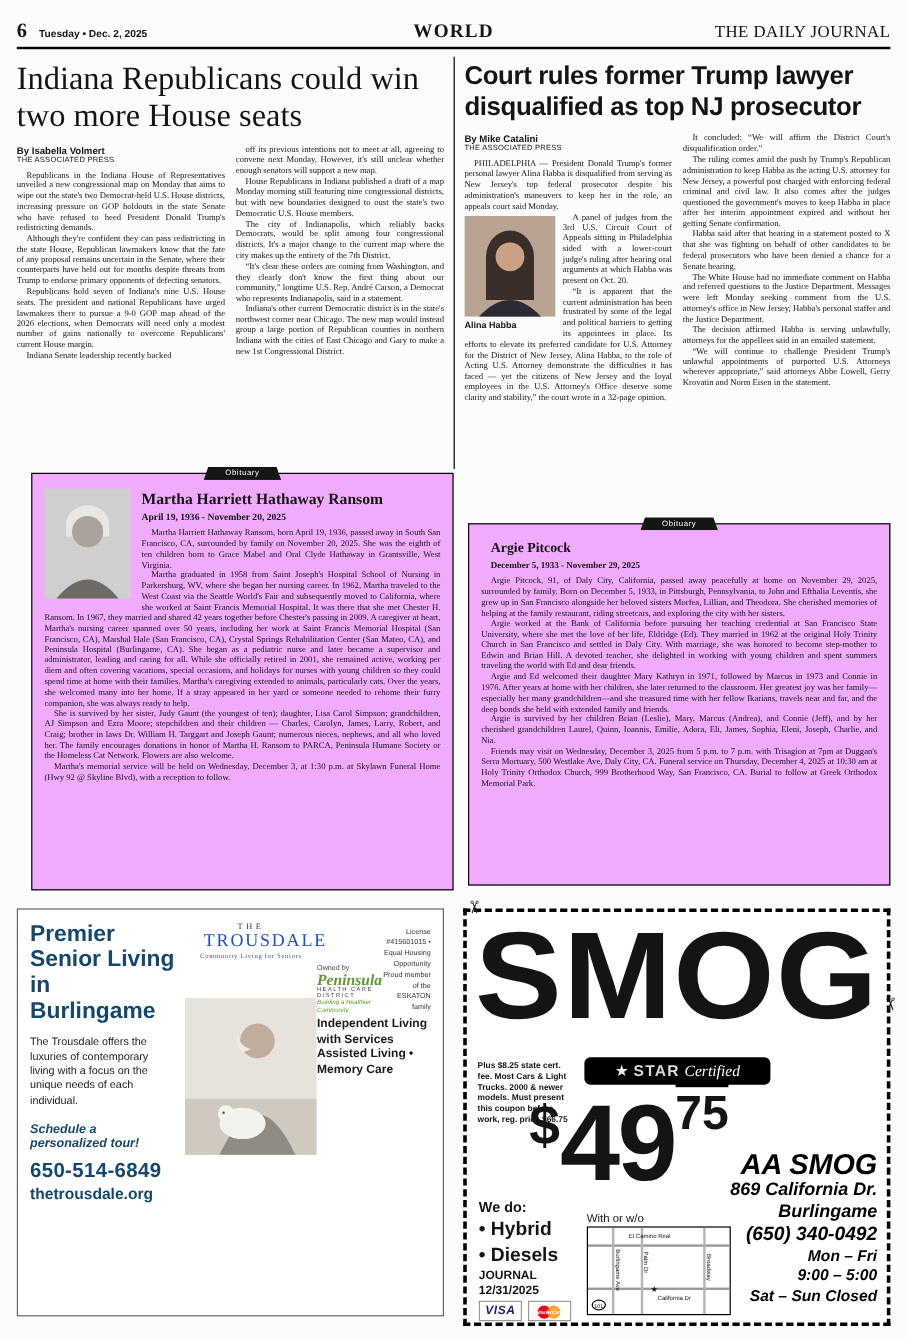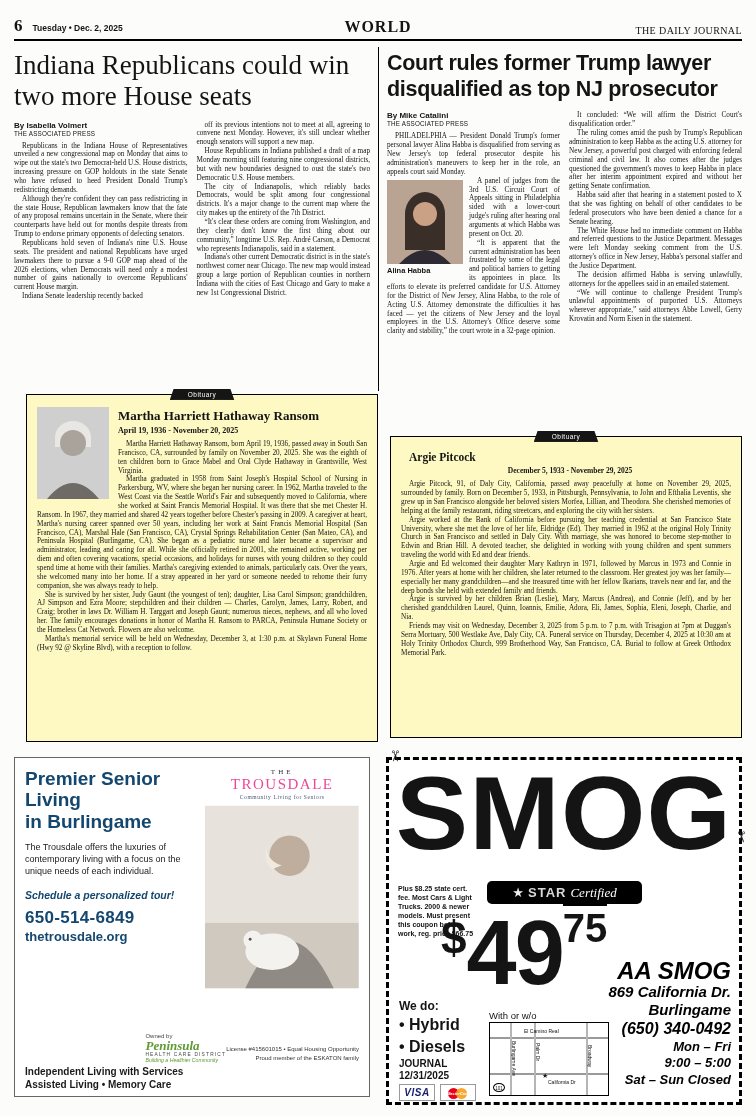--- a/index.html
+++ b/index.html
@@ -6,71 +6,71 @@
   html,body{width:756px;height:1116px;}
   body{background:#e9e9e7;font-family:"Liberation Serif",serif;color:#141414;}
   .page{width:756px;height:1116px;background:#fcfcfa;padding:16px 14px 8px;overflow:hidden;}
 
   
   .masthead{display:grid;grid-template-columns:1fr auto 1fr;align-items:end;border-bottom:2px solid #000;padding-bottom:3px;}
   .mh-left{display:flex;align-items:baseline;gap:10px;}
   .pagenum{font-size:17px;font-weight:bold;}
   .mh-date{font-size:8.5px;font-weight:bold;font-family:"Liberation Sans",sans-serif;}
   .mh-section{font-size:16px;font-weight:bold;letter-spacing:1px;}
-  .mh-paper{font-size:10px;justify-self:end;letter-spacing:.4px;}
+  .mh-paper{font-size:14px;justify-self:end;letter-spacing:.4px;}
 
   
   .top-row{display:flex;height:344px;overflow:hidden;margin-top:6px;}
   .art-left{width:364px;padding-right:8px;overflow:hidden;}
   .art-right{width:364px;border-left:1px solid #000;padding-left:8px;overflow:hidden;}
   .headline-serif{font-weight:400;font-size:27px;line-height:1.14;margin:3px 0 9px;}
   .headline-bold{font-family:"Liberation Sans",sans-serif;font-weight:800;font-size:21.5px;line-height:1.22;letter-spacing:-.3px;margin:3px 0 9px;}
   .cols{display:flex;gap:9px;}
   .col{flex:1;min-width:0;}
   .byline{font-size:8px;font-weight:bold;font-family:"Liberation Sans",sans-serif;}
   .agency{font-size:6.3px;font-family:"Liberation Sans",sans-serif;letter-spacing:.2px;margin-bottom:5px;}
   .para{font-size:7.2px;line-height:1.23;text-align:justify;text-indent:8px;}
   figure.photo{float:left;width:76px;margin:3px 6px 2px 0;}
   figure.photo svg{display:block;width:76px;height:84px;}
   figcaption{font-family:"Liberation Sans",sans-serif;font-weight:bold;font-size:7.5px;margin-top:2px;}
 
   
   .obit-row{display:flex;justify-content:space-between;height:352px;margin-top:3px;}
-  .obit{position:relative;border:1px solid #000;background:#fef9c3;}
+  .obit{position:relative;border:1px solid #000;background:#f0abfc;}
   .obit-inner{height:100%;overflow:hidden;padding:12px 10px 8px;}
   .obit.martha{width:352px;height:348px;margin-left:12px;}
   .obit.argie{width:352px;height:302px;margin-top:42px;}
   .obit-tab{position:absolute;top:0;left:50%;transform:translate(-50%,-55%);background:#151515;color:#fff;
     font-family:"Liberation Sans",sans-serif;font-size:6.5px;letter-spacing:.5px;padding:2px 18px;z-index:2;
     clip-path:polygon(6% 0,94% 0,100% 100%,0 100%);}
   .obit-photo{float:left;width:72px;margin:0 9px 4px 0;}
   .obit-photo svg{display:block;width:72px;height:92px;}
   .obit-name{font-size:13px;font-weight:bold;line-height:1.15;margin:2px 0 2px;}
   .obit-dates{font-size:8px;font-weight:bold;margin-bottom:5px;}
   .obit .para{font-size:7.2px;}
   .argie .obit-name{font-size:11.5px;margin-left:8px;}
-  .argie .obit-dates{font-size:7.5px;margin-left:8px;text-align:center;}
+  .argie .obit-dates{font-size:7.5px;margin-left:8px;}
 
   
   .ad-row{display:flex;justify-content:space-between;margin-top:11px;height:350px;}
 
   
   .trousdale{width:356px;height:340px;border:1px solid #666;background:#fff;padding:10px 10px 5px;
-    font-family:"Liberation Sans",sans-serif;display:flex;flex-direction:column;overflow:hidden;}
+    font-family:"Liberation Sans",sans-serif;display:flex;flex-direction:row;overflow:hidden;}
   .tr-top{display:flex;flex:1;min-height:0;}
   .tr-leftcol{width:54%;padding-right:8px;}
   .tr-title{color:#14476f;font-size:19px;font-weight:bold;line-height:1.12;}
   .tr-body{font-size:9px;color:#222;margin-top:9px;line-height:1.35;}
   .tr-cta{font-size:10.5px;font-style:italic;font-weight:bold;color:#14476f;margin-top:12px;}
   .tr-phone{font-size:17px;font-weight:bold;color:#14476f;margin-top:7px;letter-spacing:.3px;}
   .tr-site{font-size:13px;font-weight:bold;color:#14476f;margin-top:1px;}
   .tr-rightcol{width:46%;display:flex;flex-direction:column;align-items:center;}
   .tr-logo{text-align:center;font-family:"Liberation Serif",serif;}
   .tr-the{display:block;font-size:7px;letter-spacing:3px;color:#333;}
-  .tr-name{display:block;font-size:15px;letter-spacing:1.5px;color:#ec4899;}
+  .tr-name{display:block;font-size:15px;letter-spacing:1.5px;color:#1d4ed8;margin-left:24px;}
   .tr-tag{display:block;font-size:5.5px;letter-spacing:.6px;color:#4a5a7a;margin-top:1px;}
   .tr-photo{width:100%;height:186px;margin-top:4px;overflow:hidden;}
   .tr-photo svg{display:block;width:100%;height:100%;}
   .tr-bottom{margin-top:5px;}
   .tr-bot-row{display:flex;justify-content:flex-end;align-items:flex-end;}
   .tr-ownedby{font-size:6px;color:#444;display:block;}
   .tr-pen{display:block;font-family:"Liberation Serif",serif;font-style:italic;font-weight:bold;font-size:13px;color:#5f9a33;line-height:1;}
   .tr-pen-sub{display:block;font-size:4.8px;letter-spacing:1.2px;color:#444;}
   .tr-pen-tag{display:block;font-size:5.2px;font-style:italic;color:#5f9a33;}
   .tr-services{font-size:10px;font-weight:bold;color:#1a1a1a;line-height:1.25;margin-top:3px;}

